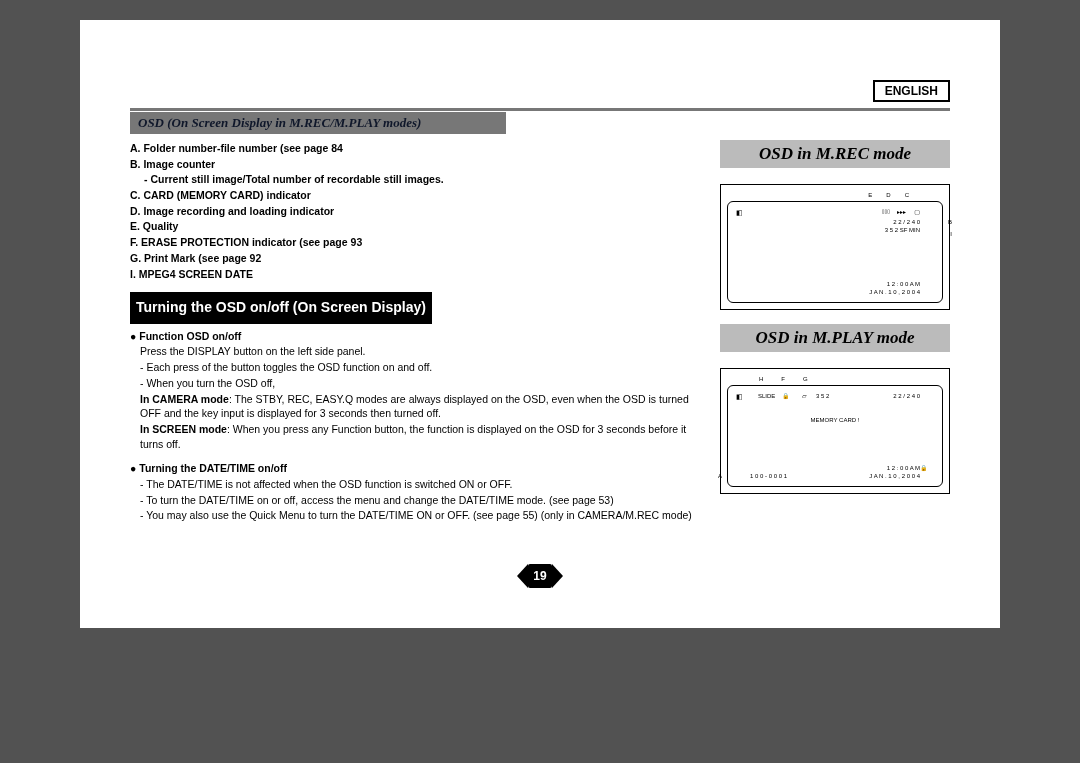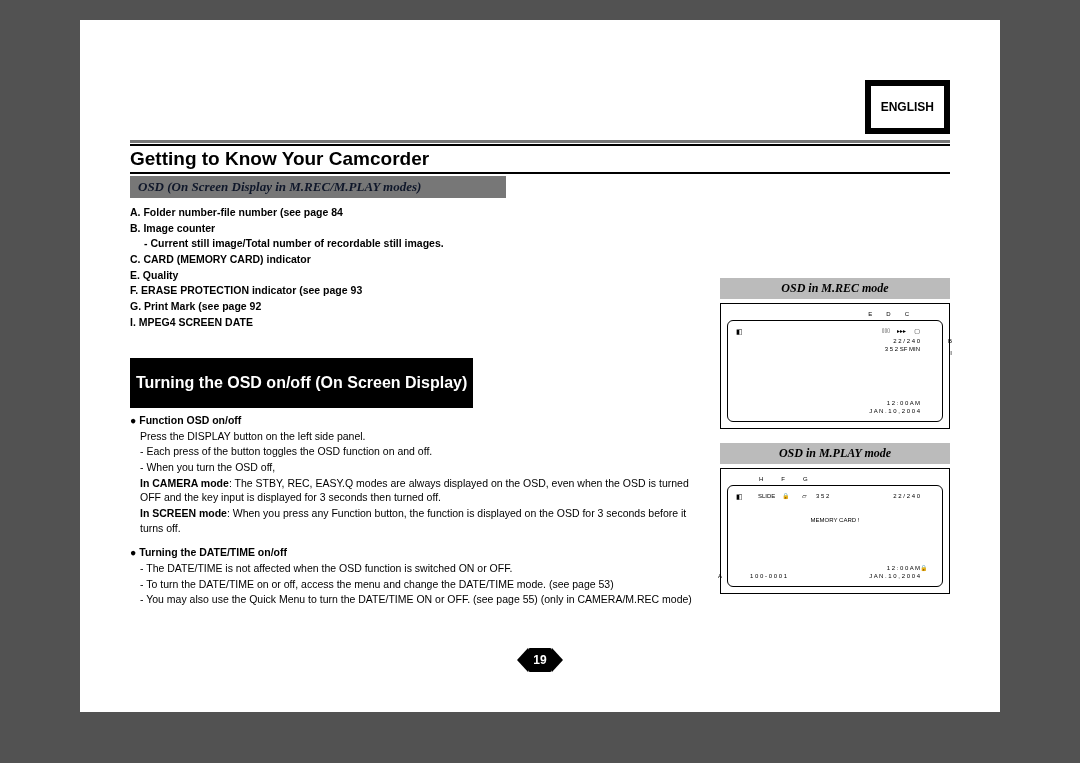--- a/index.html
+++ b/index.html
@@ -14,22 +14,22 @@
   .page {
     width: 920px;
     background: #fff;
     margin: 20px 0 40px 0;
     padding: 60px 50px 40px 50px;
     box-sizing: border-box;
     position: relative;
   }
   .lang-box {
     float: right;
-    border: 6px solid #000000;
-    padding: 14px 10px;
+    border: 2px solid #000000;
+    padding: 2px 10px;
     font-weight: bold;
     font-size: 12px;
     margin-bottom: 6px;
   }
   .title {
     clear: both;
     font-weight: bold;
     font-size: 19px;
     border-top: 2px solid #000;
     border-bottom: 2px solid #000;
@@ -53,64 +53,63 @@
     font-size: 13px;
     padding: 3px 8px;
     margin-bottom: 6px;
     width: 360px;
   }
   .content {
     display: flex;
     gap: 20px;
     font-size: 10.5px;
     line-height: 1.4;
-    align-items: flex-end;
   }
   .left-col {
     flex: 1;
   }
   .right-col {
     width: 230px;
   }
   .sub {
     padding-left: 14px;
     font-weight: bold;
   }
   .sub2 {
     padding-left: 10px;
   }
   .black-pill {
     background: #000;
     color: #fff;
     font-weight: bold;
-    font-size: 16px;
-    padding: 14px 6px;
+    font-size: 14px;
+    padding: 6px 6px;
     display: inline-block;
-    margin-top: 27px;
+    margin-top: 10px;
     margin-bottom: 4px;
   }
   .bullet-title {
     font-weight: bold;
     padding-left: 0;
     margin-top: 2px;
   }
   .body-text p {
     margin: 1px 0;
   }
   .fig-title {
     background: #bbb;
     color: #000;
     font-style: italic;
     font-family: Georgia, "Times New Roman", serif;
     font-weight: bold;
     text-align: center;
-    font-size: 12px;
+    font-size: 17px;
     padding: 2px 0;
     width: 100%;
-    margin-bottom: 4px;
+    margin-bottom: 16px;
   }
   .fig-box {
     border: 1px solid #000;
     padding: 6px;
     margin-bottom: 14px;
   }
   .lcd {
     border: 1.5px solid #000;
     border-radius: 6px;
     height: 100px;
@@ -153,32 +152,32 @@
 </style>
 </head>
 <body>
 
 <div class="page">
 
   <div class="lang-box">ENGLISH</div>
 
   <div style="clear:both"></div>
   <div style="border-top:3px solid #777; margin-bottom:1px;"></div>
-  <div class="title">Getting to Know Your Camcorder</div>
 
   <div class="section-bar">OSD (On Screen Display in M.REC/M.PLAY modes)</div>
 
   <div class="content">
     <div class="left-col">
 
       <div class="body-text">
         <p><b>A. Folder number-file number (see page 84</b></p>
         <p><b>B. Image counter</b></p>
         <p class="sub">- Current still image/Total number of recordable still images.</p>
         <p><b>C. CARD (MEMORY CARD) indicator</b></p>
+        <p><b>D. Image recording and loading indicator</b></p>
         <p><b>E. Quality</b></p>
         <p><b>F. ERASE PROTECTION indicator (see page 93</b></p>
         <p><b>G. Print Mark (see page 92</b></p>
         <p><b>I.  MPEG4 SCREEN DATE</b></p>
       </div>
 
       <div class="black-pill">Turning the OSD on/off (On Screen Display)</div>
 
       <div class="body-text">
         <p class="bullet-title">● Function OSD on/off</p>

